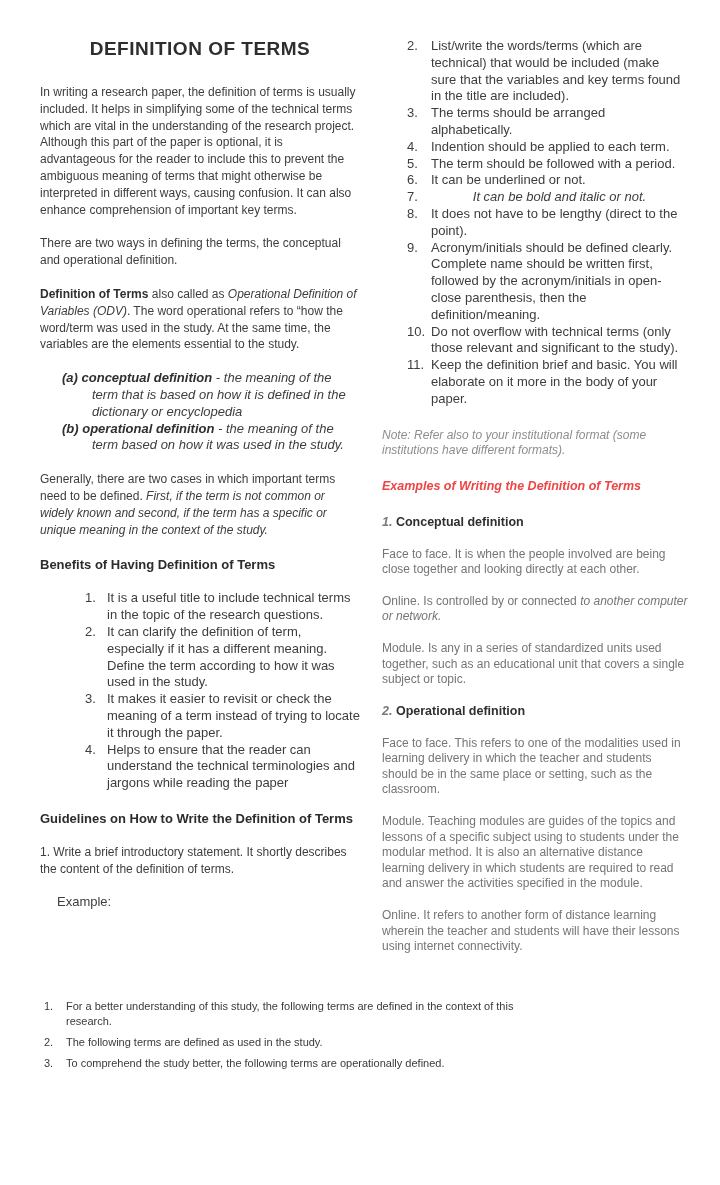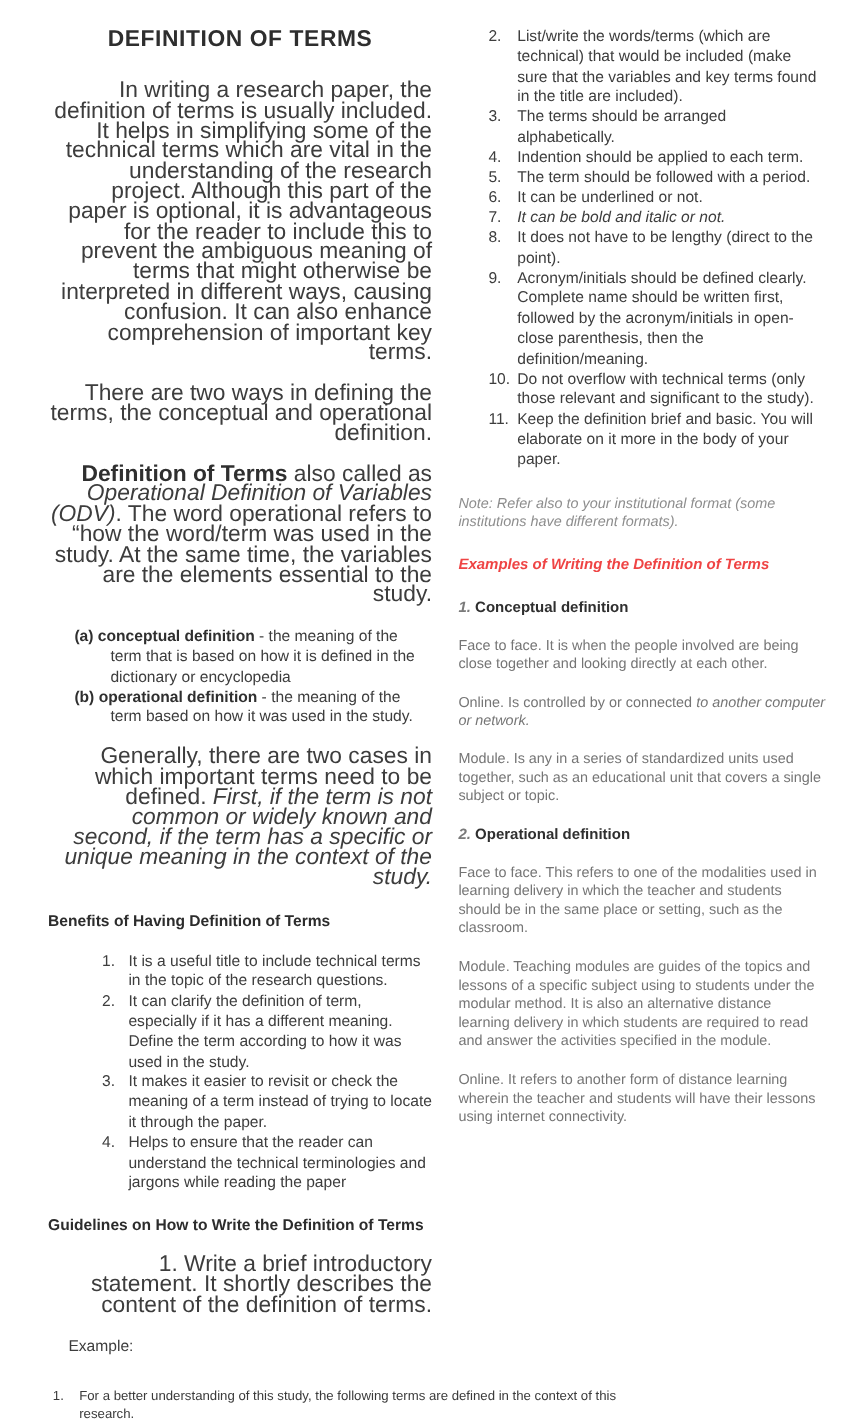--- a/index.html
+++ b/index.html
@@ -7,79 +7,79 @@
   body {
     width: 720px;
     height: 1185px;
     font-family: "Liberation Sans", "DejaVu Sans", sans-serif;
     color: #3d3d3d;
     overflow: hidden;
   }
   .page {
     width: 720px;
     height: 1072px;
-    padding: 20px 32px 0 40px;
+    padding: 36px 32px 0 40px;
     background: #fff;
   }
   .columns { display: flex; gap: 22px; }
   .col-left  { width: 320px; flex: none; }
   .col-right { width: 306px; flex: none; padding-top: 2px; }
 
   
   .doc-title {
     font-size: 19px;
     font-weight: bold;
     letter-spacing: 0.5px;
     text-align: center;
     color: #2e2e2e;
     margin: 2px 0 24px 0;
   }
   .para {
-    font-size: 19px;
+    font-size: 12px;
     line-height: 16.8px;
     margin-bottom: 17px;
     color: #3d3d3d;
-    text-align: right;
   }
   .b { font-weight: bold; color: #2f2f2f; }
   .i { font-style: italic; }
   .heading {
     font-size: 13px;
     font-weight: bold;
     color: #2c2c2c;
     line-height: 17px;
     margin: 18px 0 17px 0;
   }
   .ab-list { margin: 0 0 17px 22px; }
   .ab-item {
     font-size: 13px;
     line-height: 16.8px;
     padding-left: 30px;
     text-indent: -30px;
+    font-style: italic;
   }
   .num-list { margin-left: 45px; margin-bottom: 17px; }
   .num-item {
     display: flex;
     font-size: 13px;
     line-height: 16.8px;
   }
   .num-item .n { flex: none; width: 22px; }
   .num-item .t { flex: 1; }
 
   
   .r-list { margin-left: 25px; margin-bottom: 20px; }
   .r-item {
     display: flex;
     font-size: 13px;
     line-height: 16.8px;
     color: #3d3d3d;
   }
   .r-item .n { flex: none; width: 24px; }
   .r-item .t { flex: 1; }
-  .r-item.italic .t { font-style: italic; }
+  .r-item.italic .t { font-style: italic; text-align: center; }
 
   .note {
     font-size: 12px;
     line-height: 15.5px;
     font-style: italic;
     color: #8d8d8d;
     margin-bottom: 20px;
   }
   .examples-heading {
     font-size: 12.5px;

